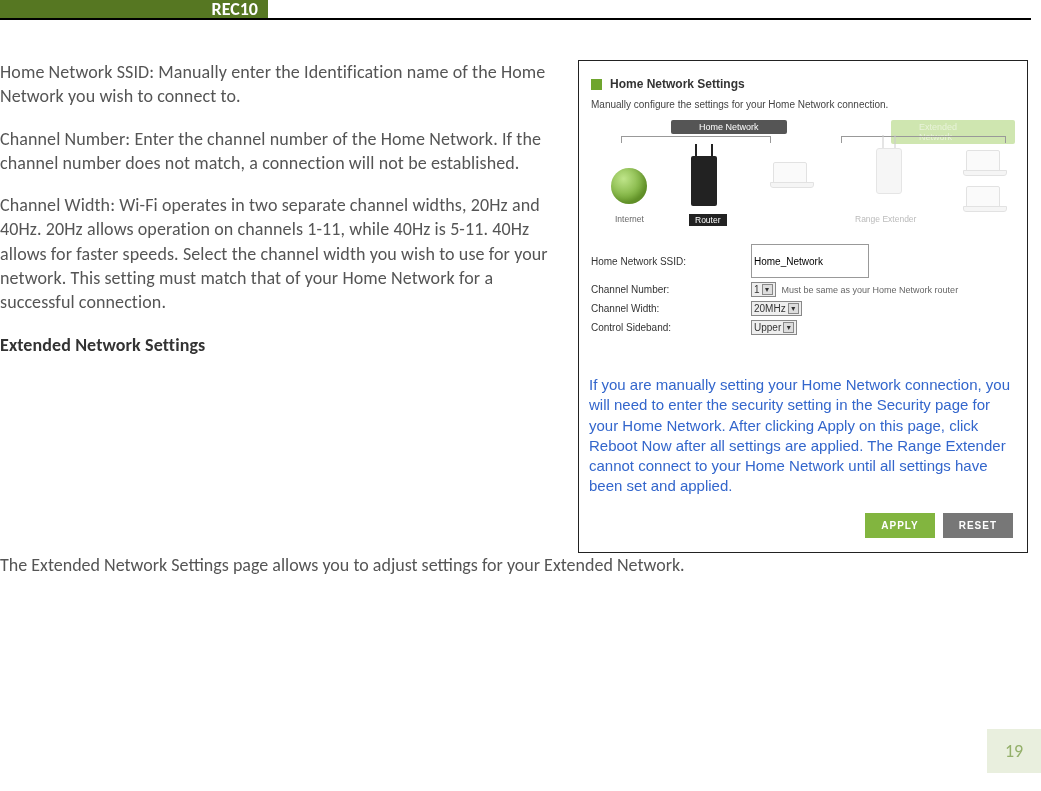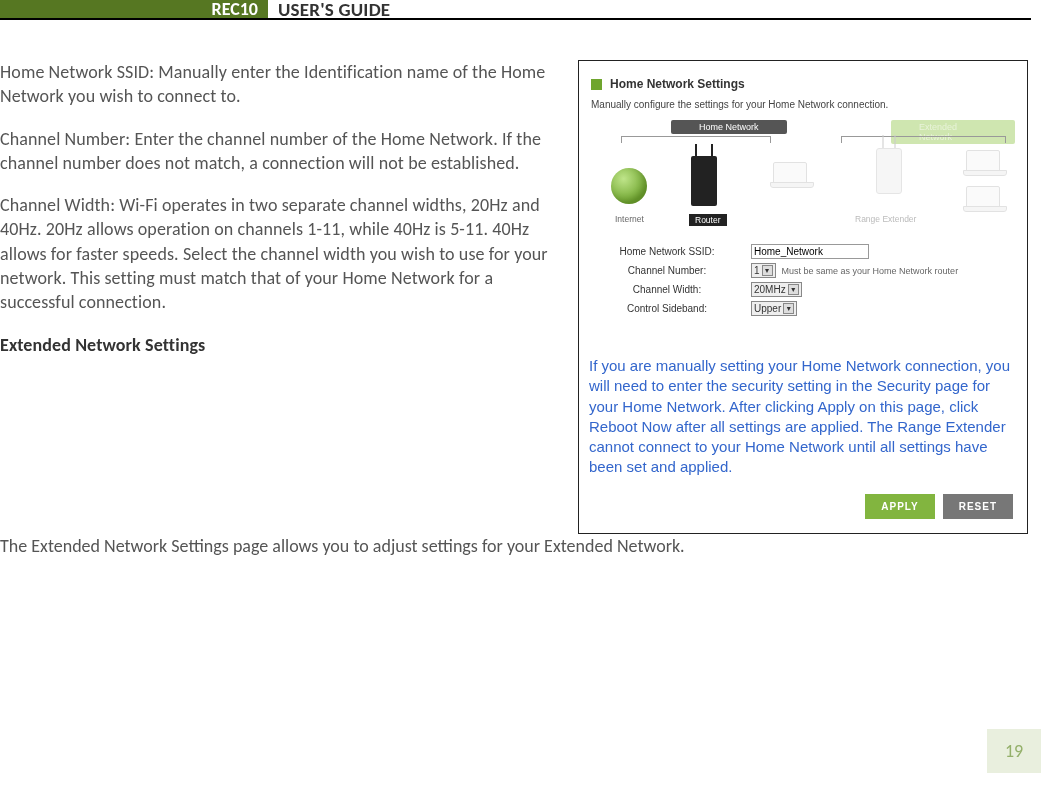--- a/index.html
+++ b/index.html
@@ -160,24 +160,24 @@
 
   .form-section-title {
     font-size: 11px; font-weight: bold; color:#222;
     border-bottom:1px solid #ccc; padding:4px 0 4px 60px;
     margin-bottom:6px;
   }
   .frow {
     display:flex; align-items:center; font-size:10px; color:#333;
     margin-bottom:4px;
   }
-  .frow .flabel { width:160px; text-align:center; padding-right:8px; }
+  .frow .flabel { width:160px; text-align:left; padding-right:8px; }
   .finput {
     border:1px solid #999; background:#fff; height:15px;
-    font-size:10px; padding:6px 2px;
+    font-size:10px; padding:16px 2px;
   }
   .finput.ssid{ width:118px; }
   .fselect {
     border:1px solid #888; background:#eee; height:15px; font-size:10px;
     display:inline-flex; align-items:center; padding:0 2px; gap:2px;
   }
   .fselect .arrow{
     width:11px; height:11px; background:#ddd; border:1px solid #888;
     display:inline-flex; align-items:center; justify-content:center;
     font-size:8px; line-height:1;
@@ -210,21 +210,20 @@
   }
   .page-num-box span {
     color: #94b06a; font-size: 18px;
   }
 </style>
 </head>
 <body>
 
 <div class="header-bar">
   <div class="header-badge">REC10</div>
-  <div class="header-title">USER'S GUIDE</div>
 </div>
 
 <div class="content">
   <div class="left-col">
     <p>Home Network SSID: Manually enter the Identification name of the Home Network you wish to connect to.</p>
     <p>Channel Number: Enter the channel number of the Home Network.  If the channel number does not match, a connection will not be established.</p>
     <p>Channel Width: Wi-Fi operates in two separate channel widths, 20Hz and 40Hz.  20Hz allows operation on channels 1-11, while 40Hz is 5-11.  40Hz allows for faster speeds.  Select the channel width you wish to use for your network. This setting must match that of your Home Network for a successful connection.</p>
     <p class="bold-head">Extended Network Settings</p>
   </div>
 

